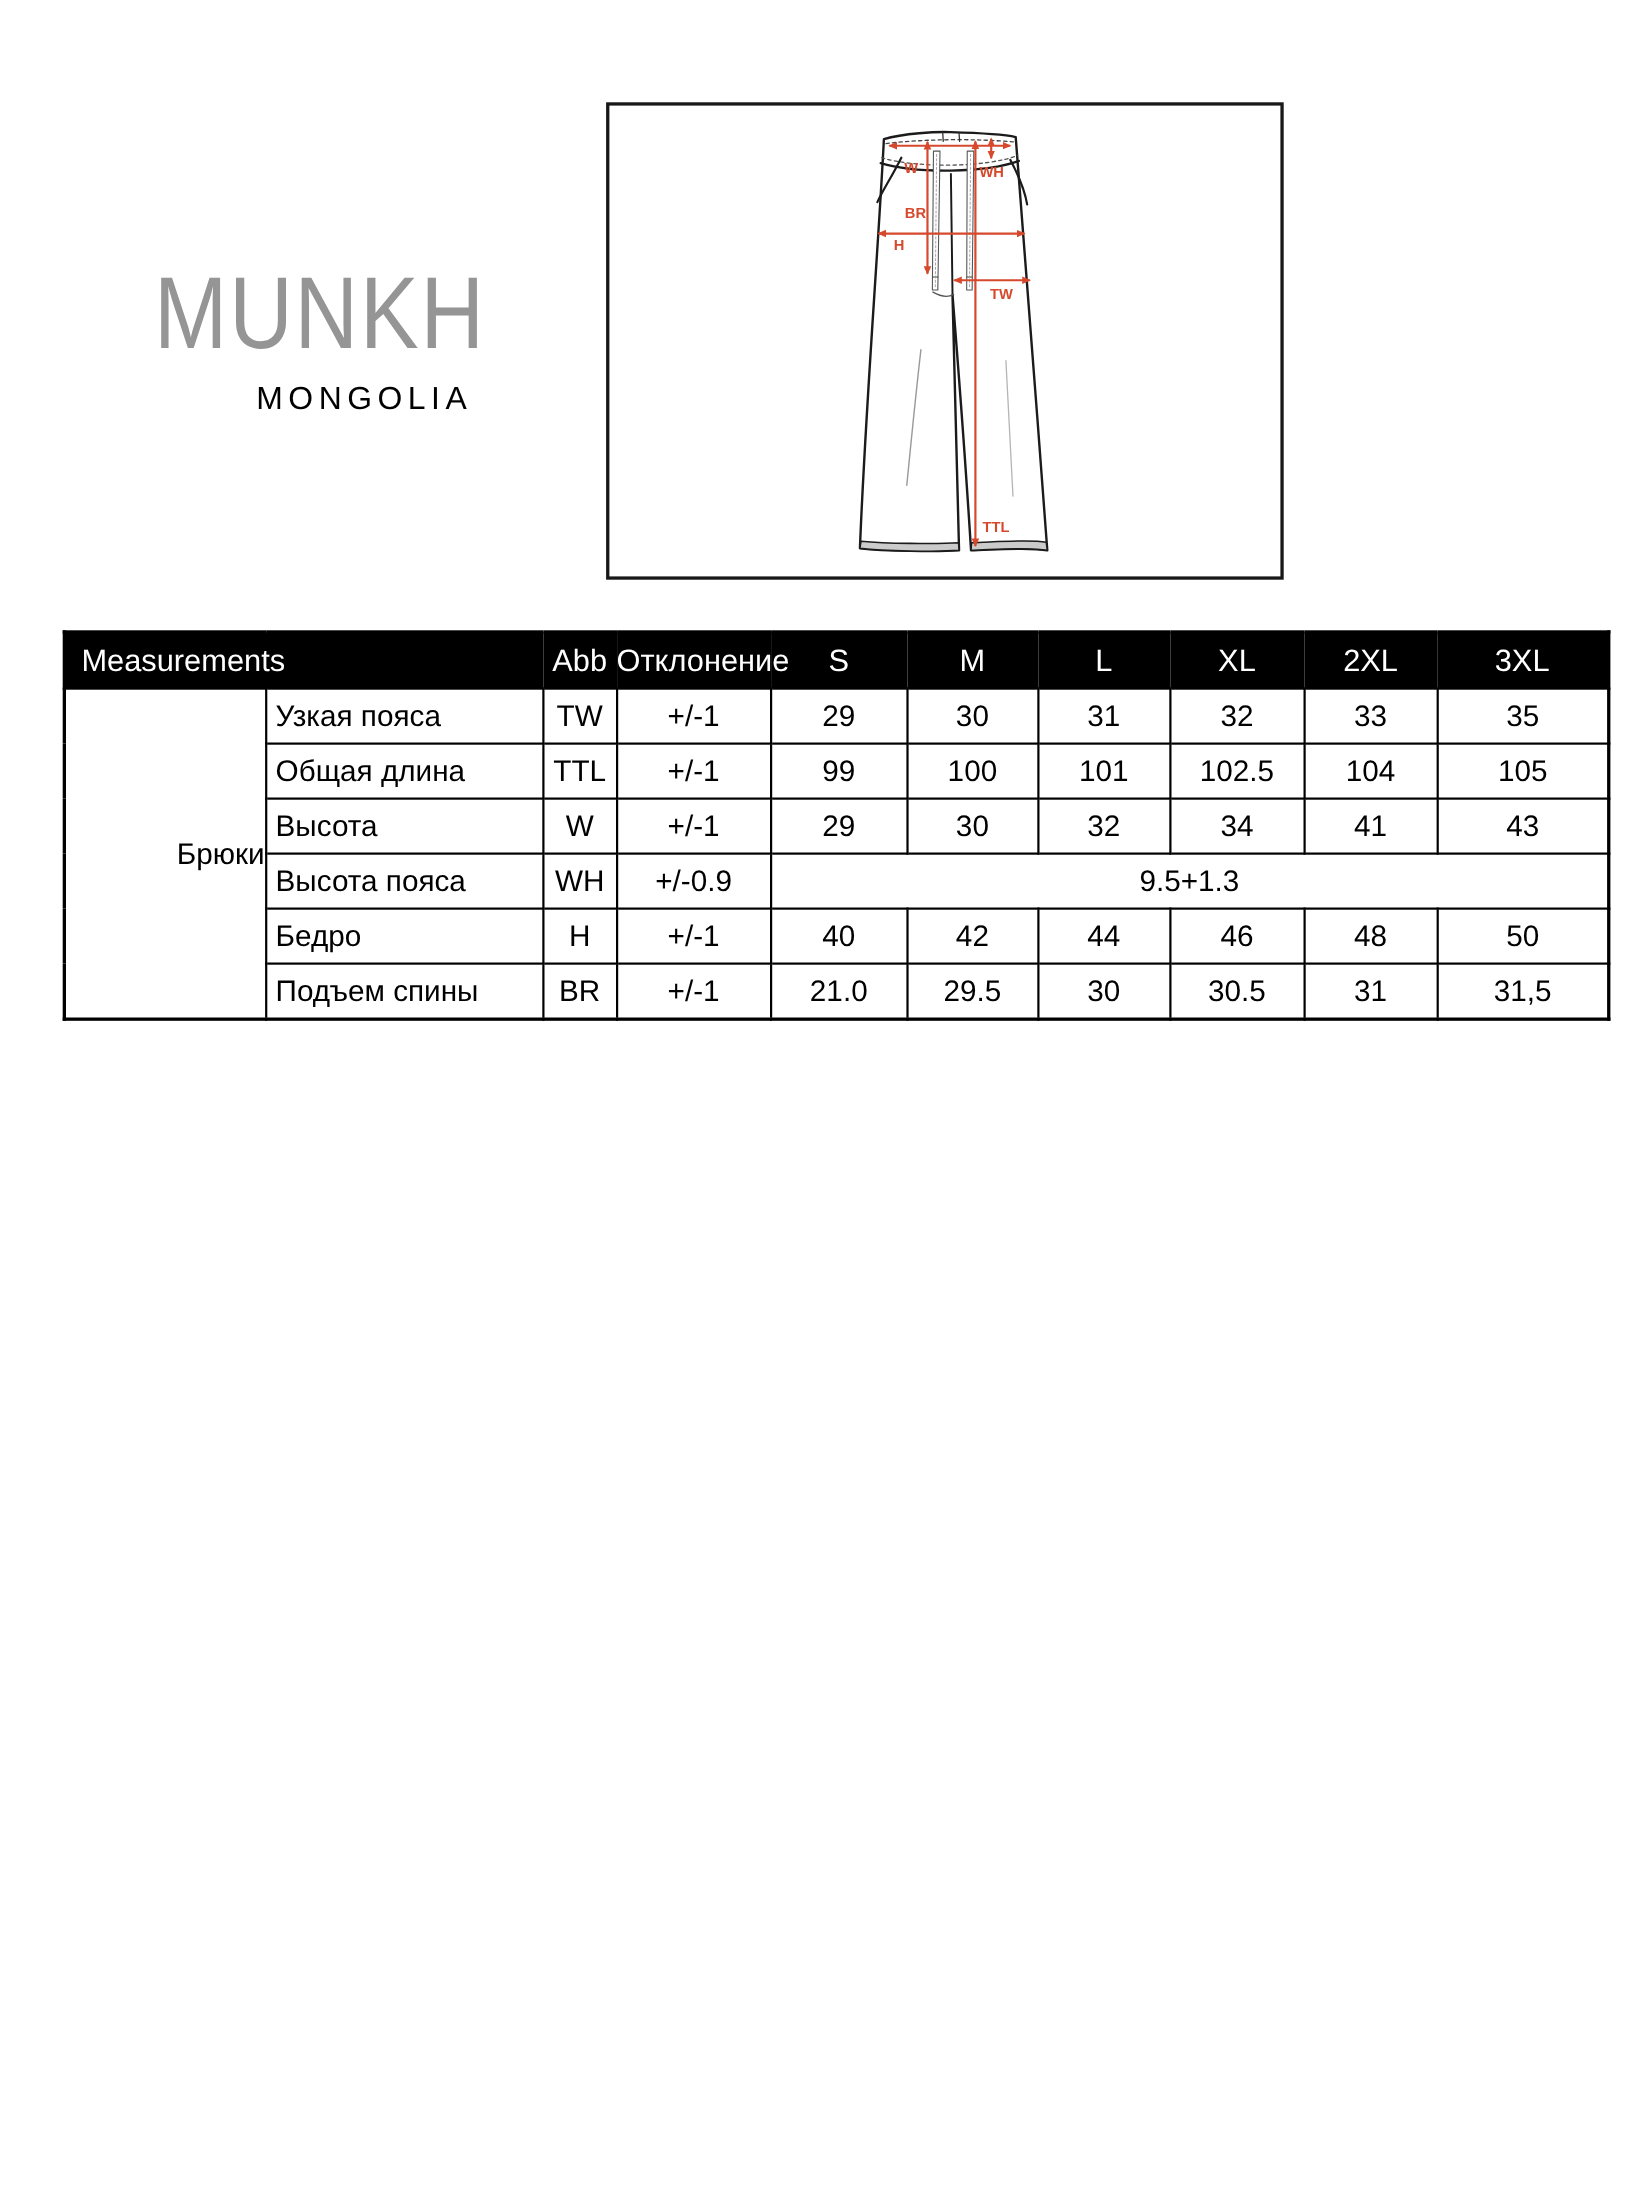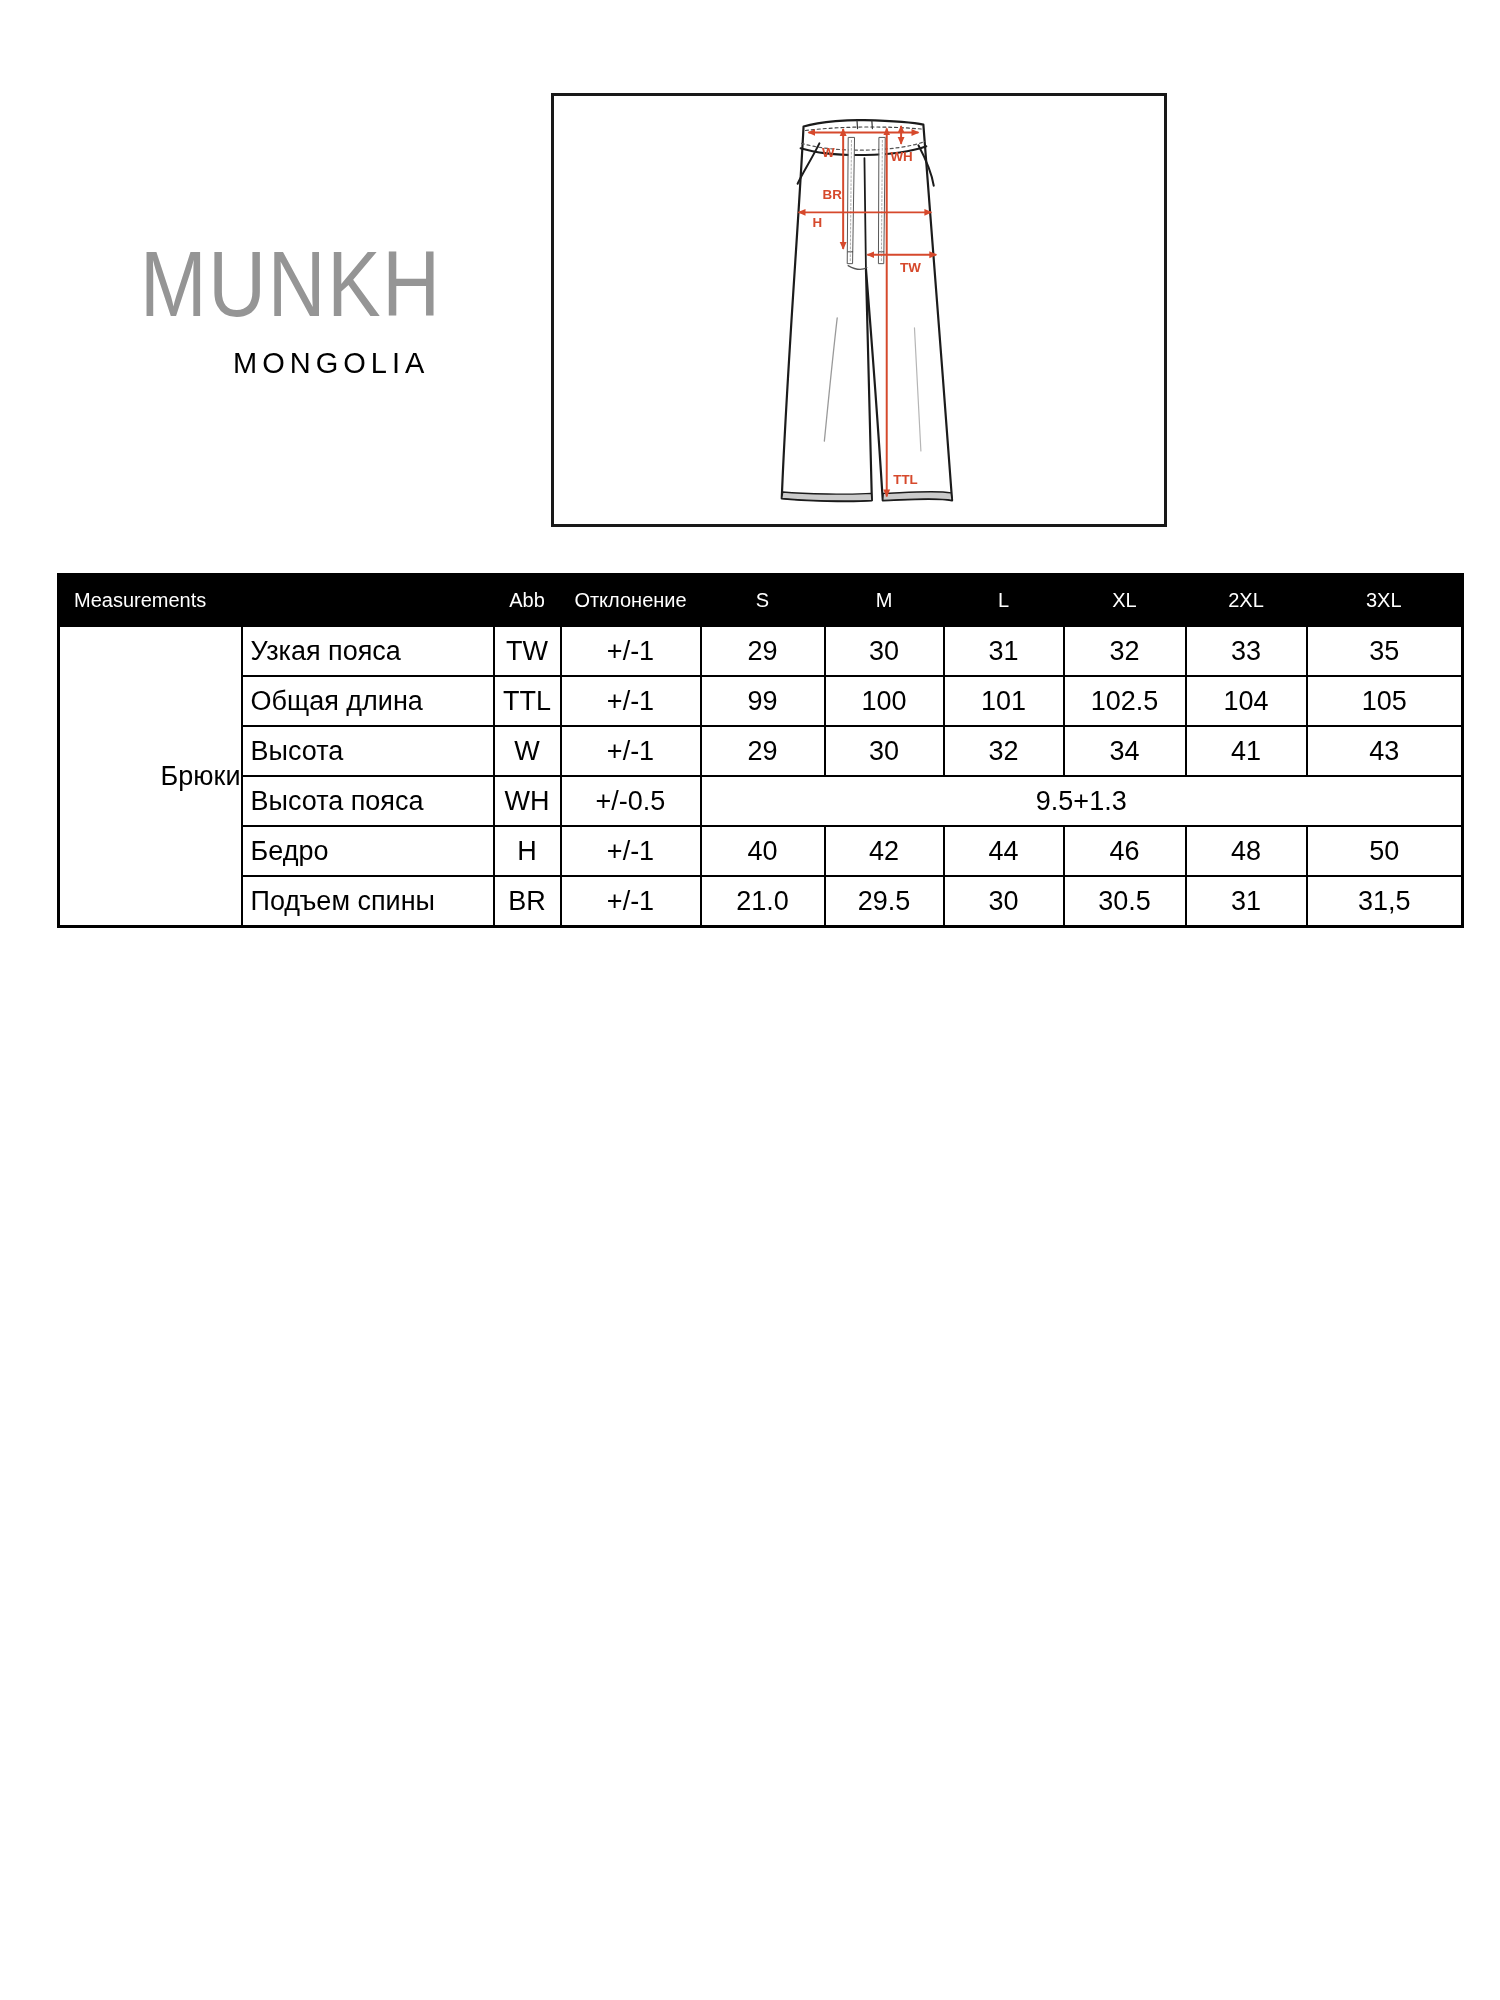--- a/index.html
+++ b/index.html
@@ -26,21 +26,21 @@
     border:3px solid #181818;box-sizing:border-box;background:#ffffff;
   }
   .dbox svg{display:block;width:100%;height:100%;}
   
   .tbl-wrap{position:absolute;left:57px;top:573px;}
   table.size-table{
     border-collapse:collapse;table-layout:fixed;width:1404px;
     border:3px solid #000;
   }
   table.size-table th{
-    background:#000;color:#fff;font-weight:400;font-size:20px;
+    background:#000;color:#fff;font-weight:400;font-size:28px;
     height:49px;padding:0;border:0;text-align:center;vertical-align:middle;
   }
   table.size-table th.th-meas{text-align:left;padding-left:14px;}
   table.size-table td{
     border:2px solid #000;font-size:27px;color:#000;
     height:48px;padding:0;text-align:center;vertical-align:middle;
     background:#fff;overflow:hidden;white-space:nowrap;
   }
   table.size-table td.name{text-align:left;padding-left:8px;}
   table.size-table td.group{text-align:right;}
@@ -172,21 +172,21 @@
         <td>29</td>
         <td>30</td>
         <td>32</td>
         <td>34</td>
         <td>41</td>
         <td>43</td>
       </tr>
       <tr>
         <td class="name">Высота пояса</td>
         <td>WH</td>
-        <td>+/-0.5</td>
+        <td>+/-0.9</td>
         <td colspan="6">9.5+1.3</td>
       </tr>
       <tr>
         <td class="name">Бедро</td>
         <td>H</td>
         <td>+/-1</td>
         <td>40</td>
         <td>42</td>
         <td>44</td>
         <td>46</td>

